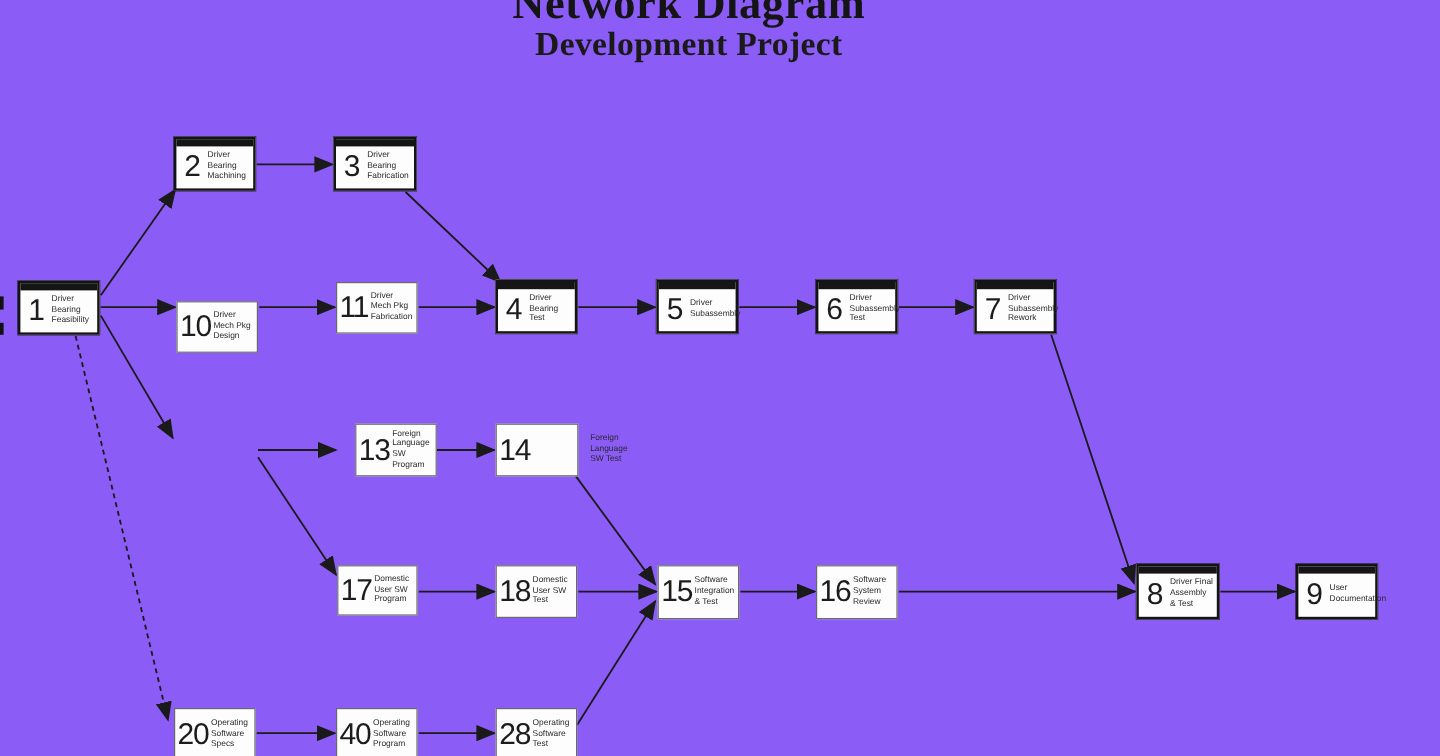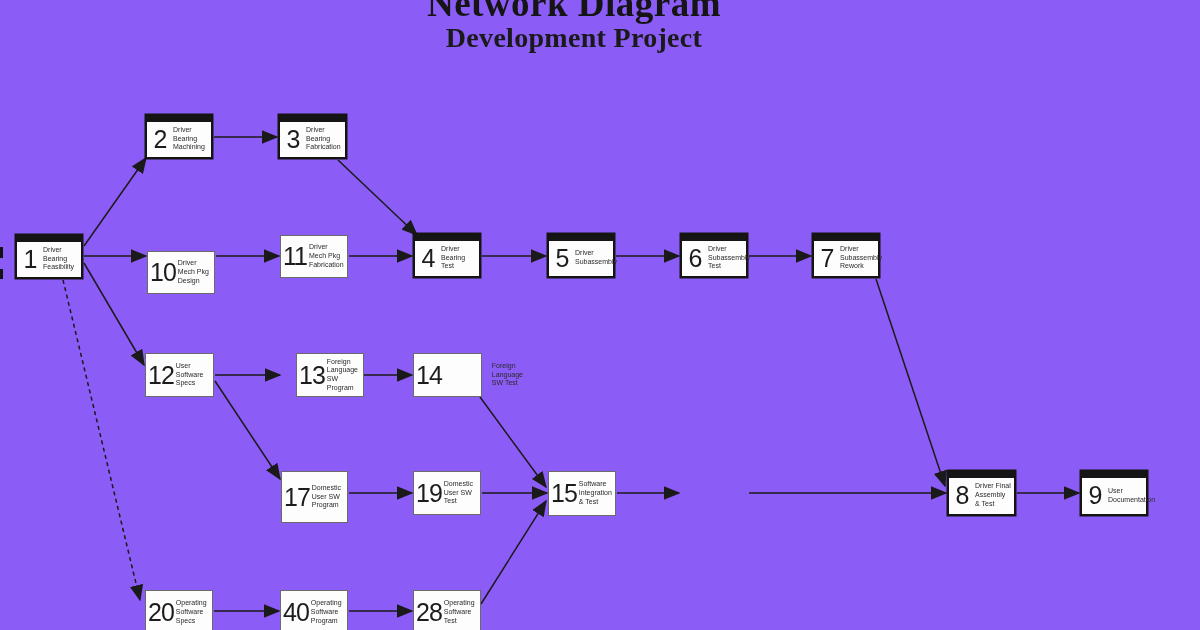--- a/index.html
+++ b/index.html
@@ -130,42 +130,42 @@
         <span class="lbl">User<br>Documentation</span>
       </div>
       <div class="node" style="left: 147px; top: 235px; width: 68px; height: 43px; margin-top: 16px;">
         <span class="num">10</span>
         <span class="lbl">Driver<br>Mech Pkg<br>Design</span>
       </div>
       <div class="node" style="left: 280px; top: 235px; width: 68px; height: 43px;">
         <span class="num">11</span>
         <span class="lbl">Driver<br>Mech Pkg<br>Fabrication</span>
       </div>
-      <div class="node" style="left: 145px; top: 353px; width: 69px; height: 44px;">
-        <span class="num">12</span>
-        <span class="lbl">User<br>Software<br>Specs</span>
-      </div>
       <div class="node" style="left: 281px; top: 353px; width: 68px; height: 44px; margin-left: 15px;">
         <span class="num">13</span>
         <span class="lbl">Foreign<br>Language<br>SW Program</span>
       </div>
       <div class="node" style="left: 413px; top: 353px; width: 69px; height: 44px; gap: 48px;">
         <span class="num">14</span>
         <span class="lbl">Foreign<br>Language<br>SW Test</span>
       </div>
       <div class="node" style="left: 548px; top: 471px; width: 68px; height: 45px; align-items: center;">
         <span class="num">15</span>
         <span class="lbl">Software<br>Integration<br>&amp; Test</span>
       </div>
-      <div class="node" style="left: 281px; top: 471px; width: 67px; height: 52px;">
+      <div class="node" style="left: 680px; top: 471px; width: 68px; height: 45px;">
+        <span class="num">16</span>
+        <span class="lbl">Software<br>System<br>Review</span>
+      </div>
+      <div class="node" style="left: 281px; top: 471px; width: 67px; height: 42px;">
         <span class="num">17</span>
         <span class="lbl">Domestic<br>User SW<br>Program</span>
       </div>
       <div class="node" style="left: 413px; top: 471px; width: 68px; height: 44px;">
-        <span class="num">19</span>
+        <span class="num">18</span>
         <span class="lbl">Domestic<br>User SW<br>Test</span>
       </div>
       <div class="node" style="left: 145px; top: 590px; width: 68px; height: 45px;">
         <span class="num">20</span>
         <span class="lbl">Operating<br>Software<br>Specs</span>
       </div>
       <div class="node" style="left: 280px; top: 590px; width: 68px; height: 45px;">
         <span class="num">40</span>
         <span class="lbl">Operating<br>Software<br>Program</span>
       </div>

